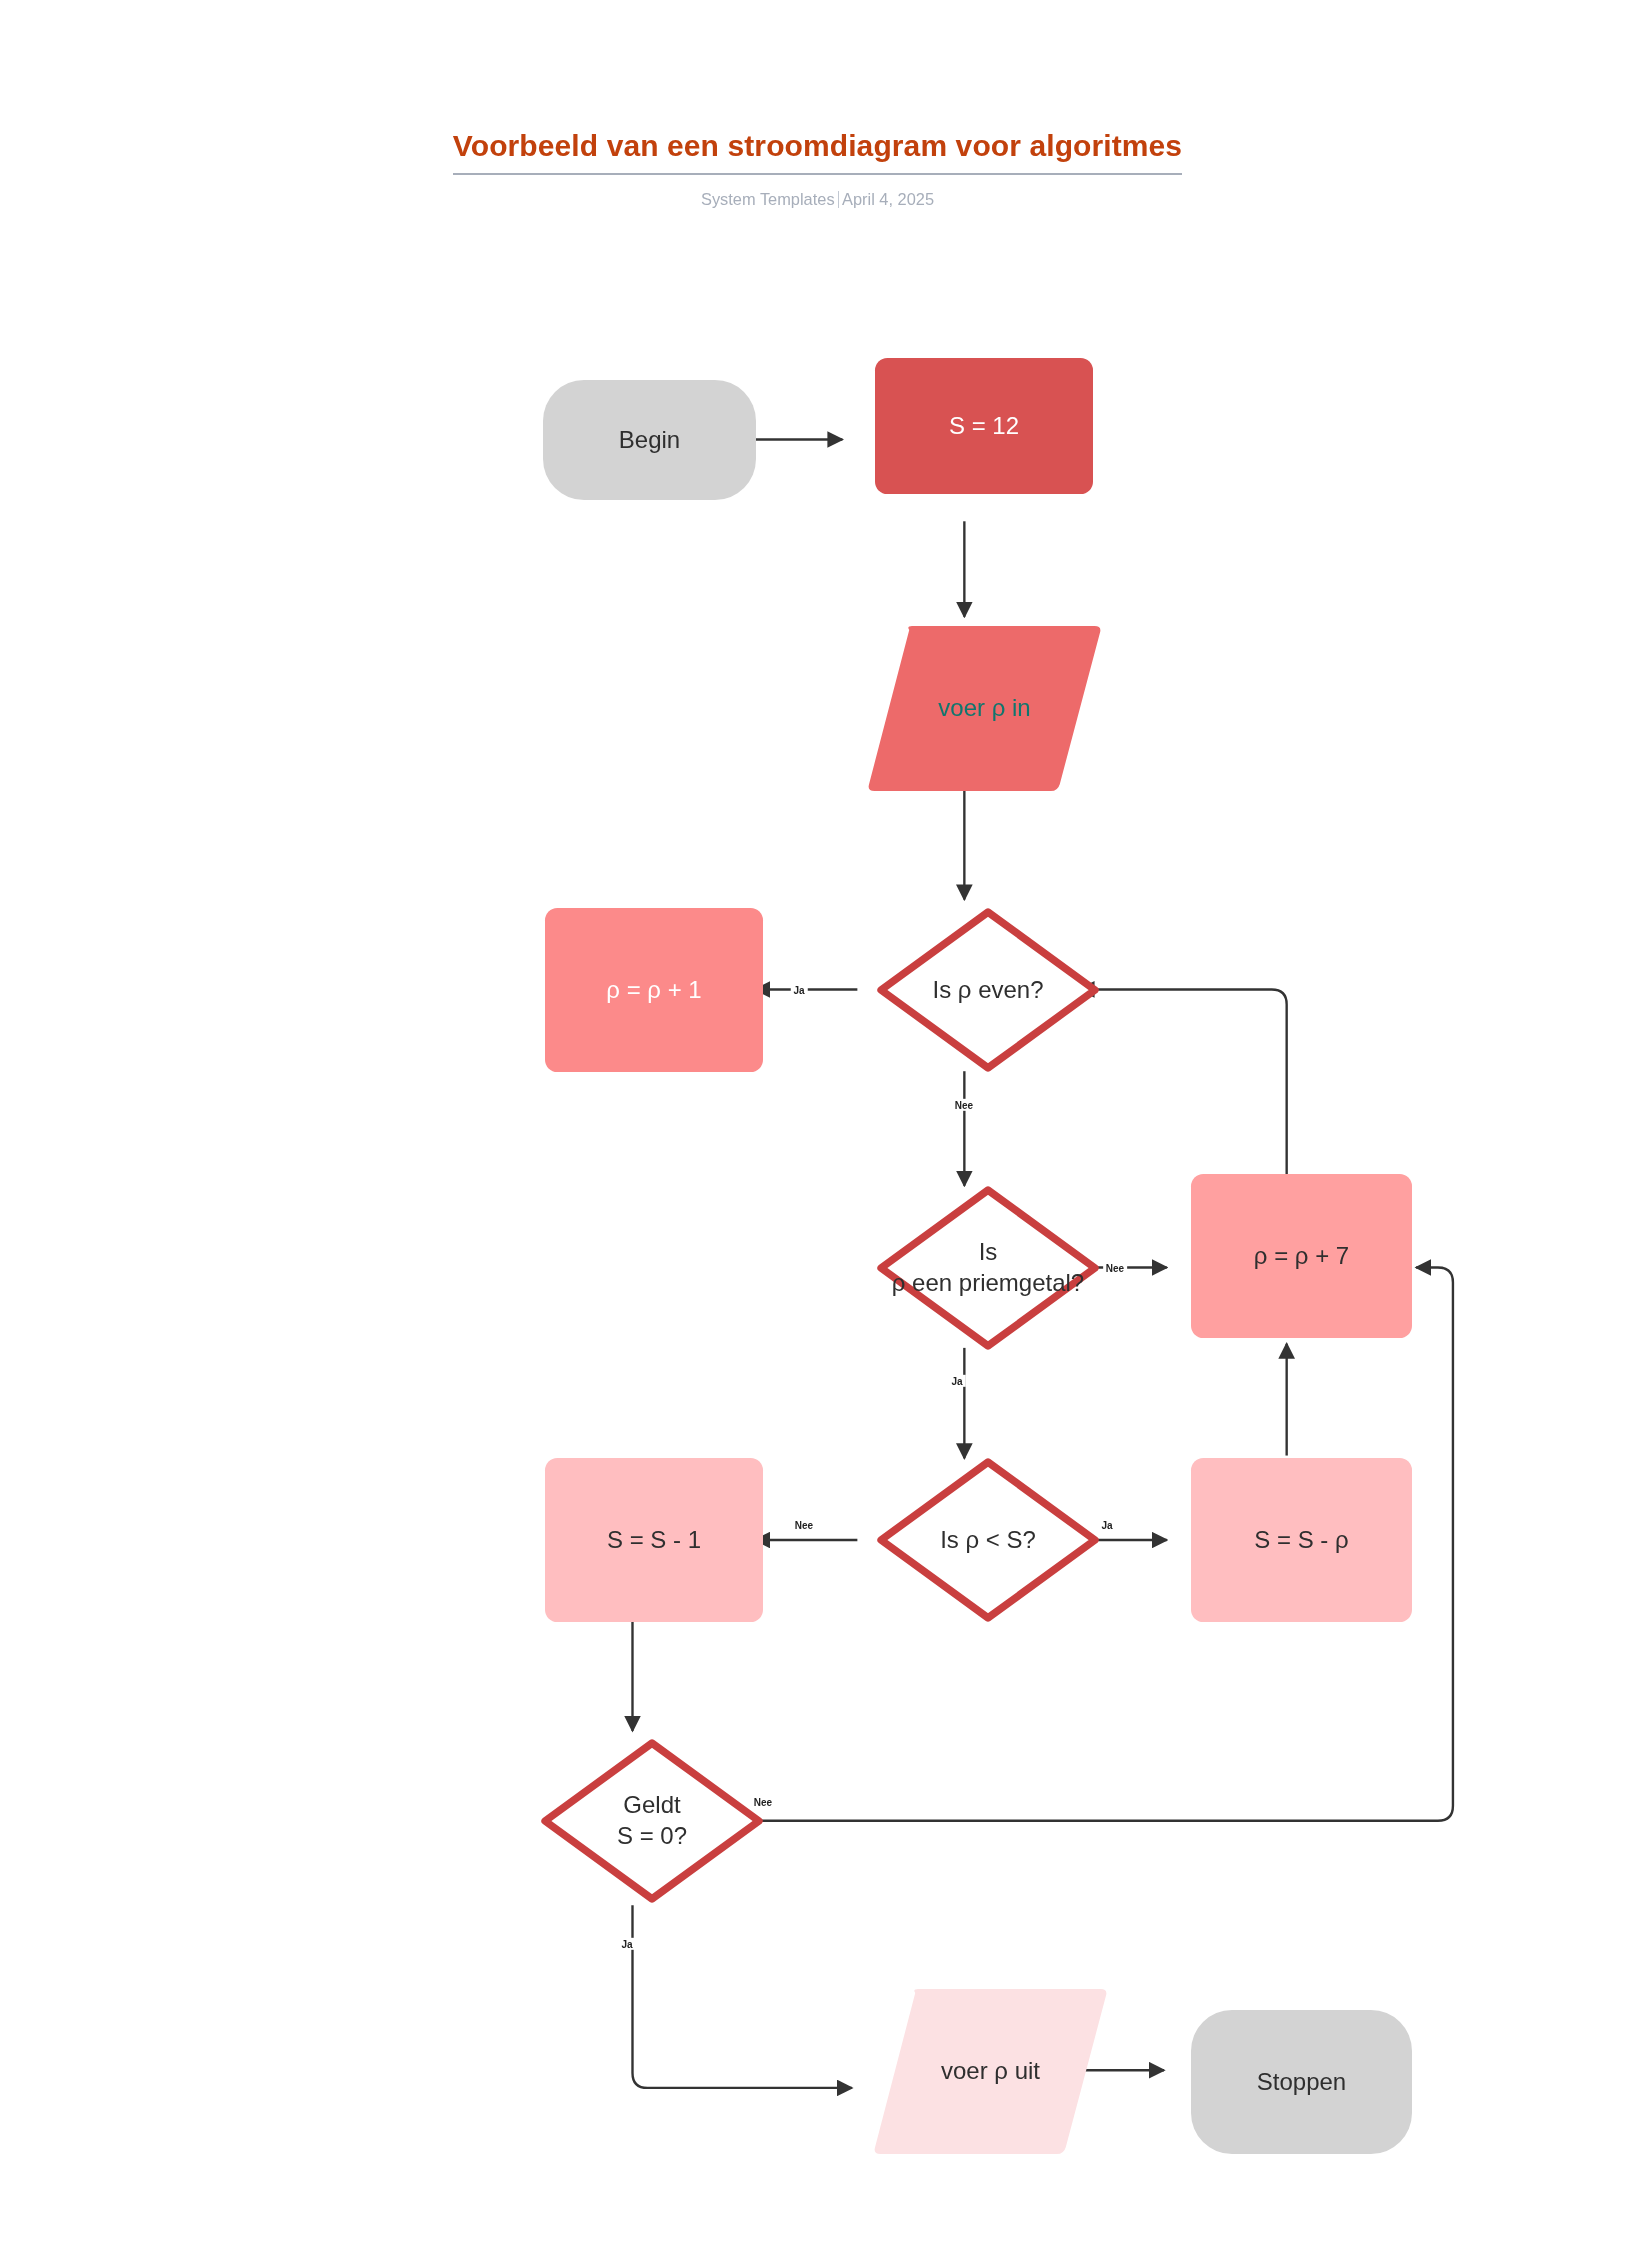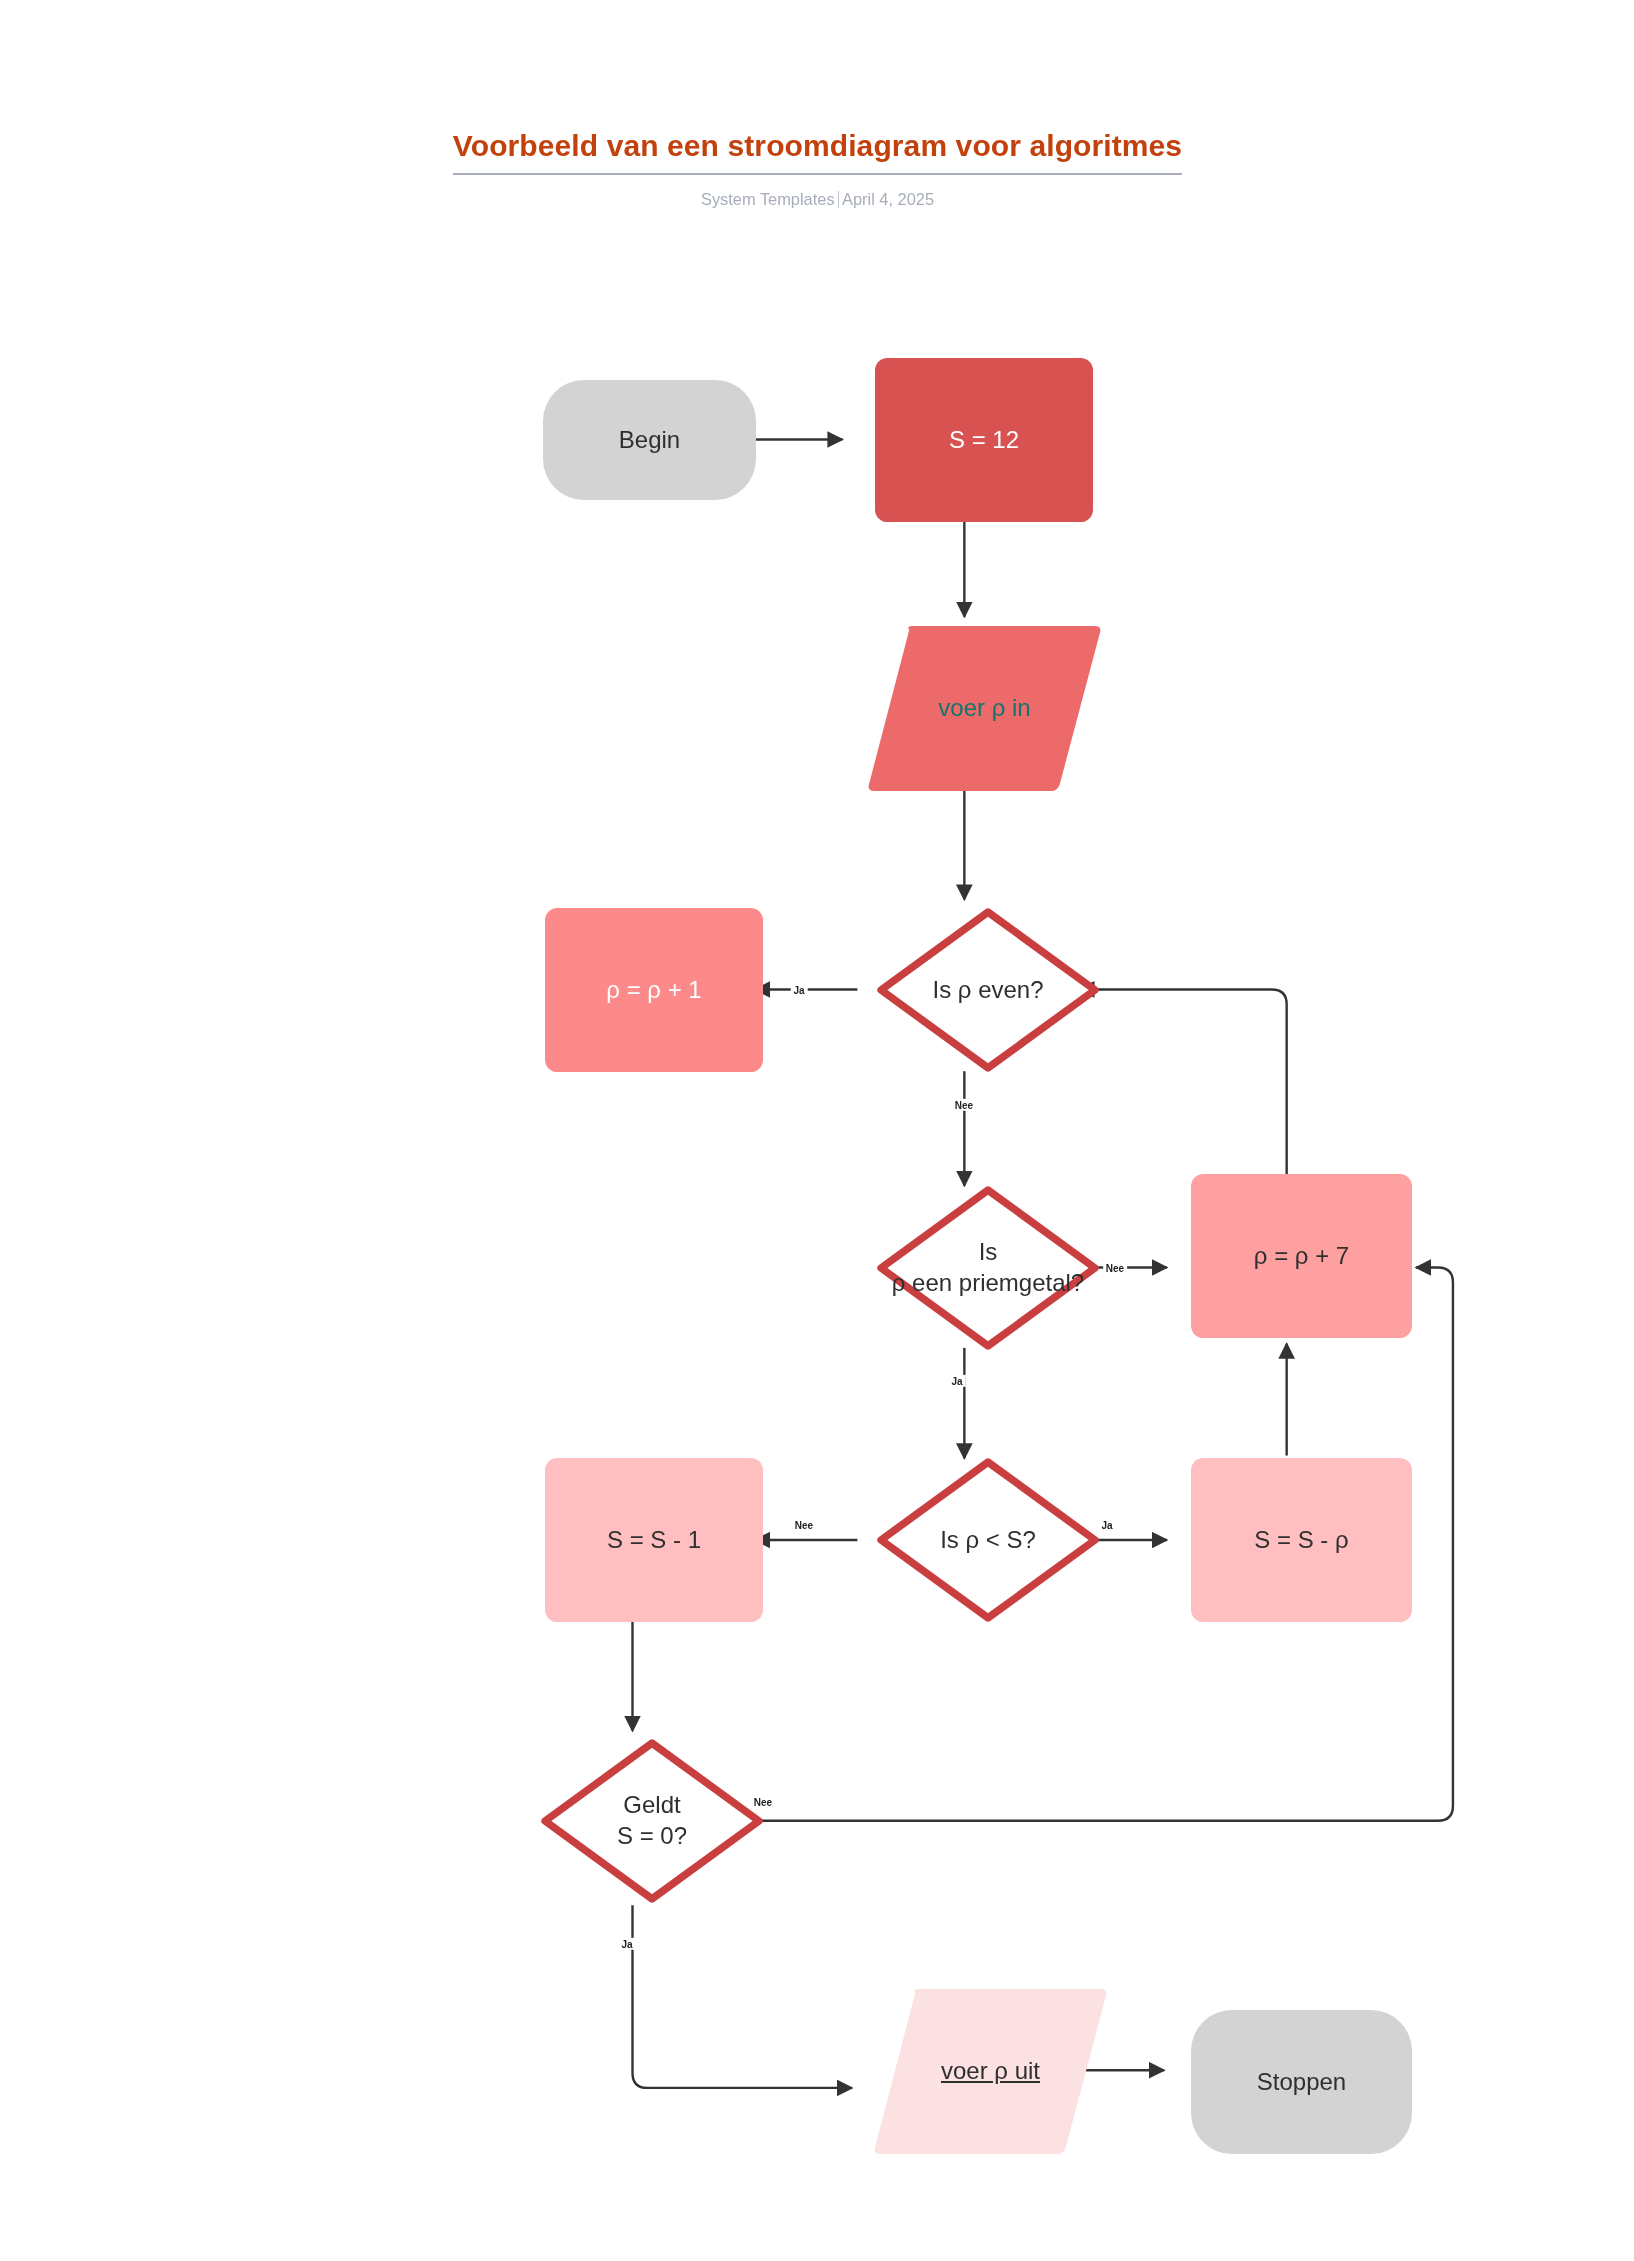--- a/index.html
+++ b/index.html
@@ -193,21 +193,21 @@
         <path d="M 928 2796 L 928 3042 Q 928 3064 950 3064 L 1250 3064" marker-end="url(#arrow)"></path>
         
         <path d="M 1512 3038 L 1708 3038" marker-end="url(#arrow)"></path>
       </g>
     </svg>
 
     <div class="node terminator" style="left:523px; top:380px; width:213px; height:120px;">
       <span>Begin</span>
     </div>
 
-    <div class="node process" style="left:855px; top:358px; width:218px; height:164px; background:#d85252; color:#ffffff;">
+    <div class="node process" style="left:855px; top:358px; width:218px; height:136px; background:#d85252; color:#ffffff;">
       <span>S = 12</span>
     </div>
 
     <div class="node io" style="left:847px; top:626px; width:235px; height:165px; color:#0f766e;">
       <svg class="io-shape" viewBox="0 0 345 242" preserveAspectRatio="none">
         <path d="M 62 6 Q 58 0 66 0 L 334 0 Q 345 0 342 10 L 283 232 Q 280 242 270 242 L 11 242 Q 0 242 3 232 Z" fill="#ed6a6a"></path>
       </svg>
       <span class="io-label">voer ρ in</span>
     </div>
 
@@ -250,21 +250,21 @@
     </div>
 
     <div class="node decision" style="left:521px; top:1739px; width:222px; height:164px;">
       <svg class="dia-shape" viewBox="0 0 326 240" preserveAspectRatio="none">
         <path d="M 163 6 L 320 120 L 163 234 L 6 120 Z" fill="#ffffff" stroke="#c93f3f" stroke-width="11" stroke-linejoin="round"></path>
       </svg>
       <span class="dia-label">Geldt
 S = 0?</span>
     </div>
 
-    <div class="node io" style="left:853px; top:1989px; width:235px; height:165px; color:#2f2f2f;text-decoration:underline;">
+    <div class="node io" style="left:853px; top:1989px; width:235px; height:165px; color:#2f2f2f;">
       <svg class="io-shape" viewBox="0 0 345 242" preserveAspectRatio="none">
         <path d="M 62 6 Q 58 0 66 0 L 334 0 Q 345 0 342 10 L 283 232 Q 280 242 270 242 L 11 242 Q 0 242 3 232 Z" fill="#fce1e3"></path>
       </svg>
       <span class="io-label">voer ρ uit</span>
     </div>
 
     <div class="node terminator" style="left:1171px; top:2010px; width:221px; height:144px;">
       <span>Stoppen</span>
     </div>
 

